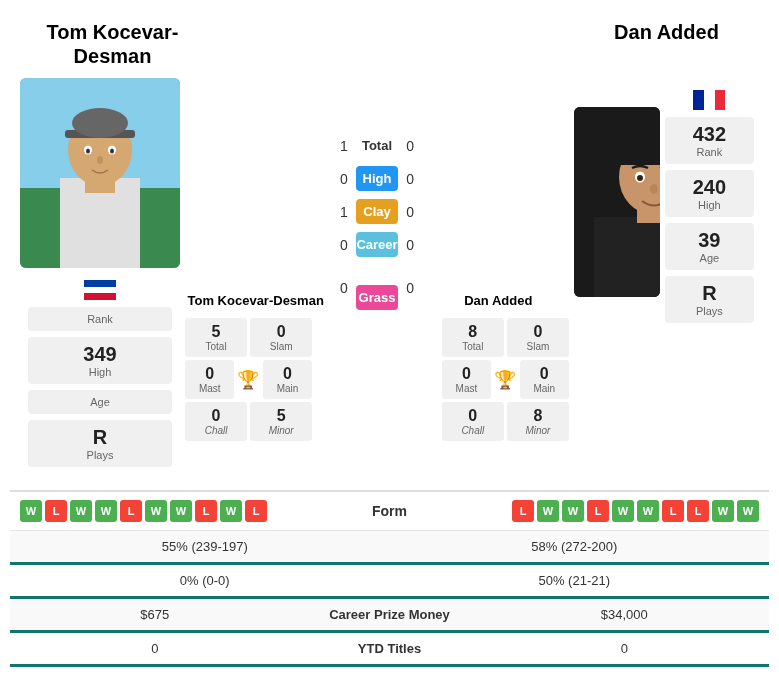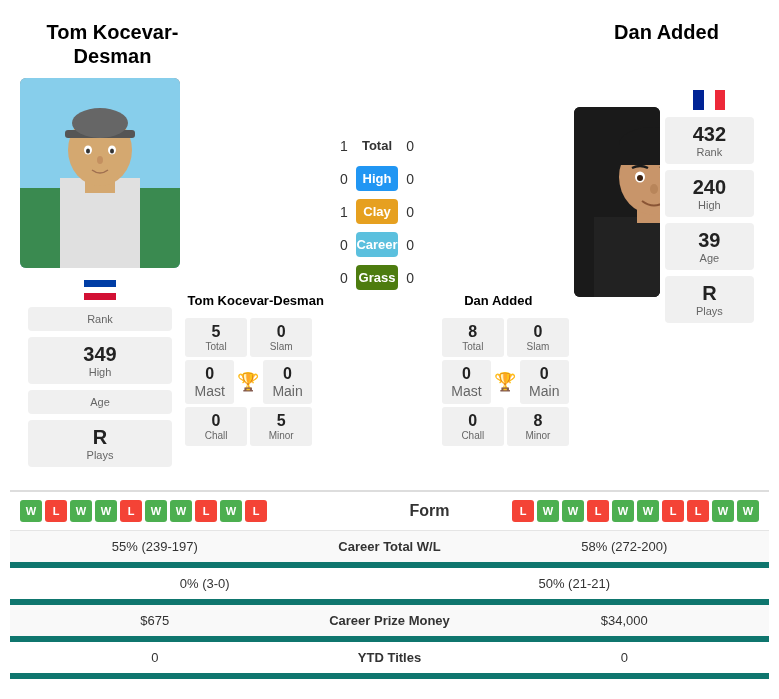--- a/index.html
+++ b/index.html
@@ -48,21 +48,21 @@
       padding: 5px 0;
       border-radius: 4px;
       font-size: 13px;
       font-weight: bold;
       color: #fff;
     }
 
     .surface-hard { background: #2196F3; }
     .surface-clay { background: #E6A020; }
     .surface-indoor { background: #5BC0DE; }
-    .surface-grass { background: #4d7c0f; }
+    .surface-grass { background: #ec4899; margin-top: 20px; }
 
     
     .bottom-section {
       border-top: 2px solid #ddd;
       margin-top: 10px;
     }
 
     .form-row {
       display: flex;
       align-items: center;
@@ -86,31 +86,31 @@
       font-size: 11px;
       font-weight: bold;
       color: #fff;
     }
 
     .form-win { background: #4CAF50; }
     .form-loss { background: #F44336; }
 
     .form-label {
       width: 120px;
-      text-align: right;
-      font-size: 16px;
+      text-align: center;
+      font-size: 14px;
       font-weight: bold;
       color: #333;
     }
 
     .stats-row {
       display: flex;
       align-items: center;
       padding: 8px 10px;
-      border-bottom: 6px solid #0f766e;
+      border-bottom: 3px solid #0f766e;
       background: #f9f9f9;
     }
 
     .stats-row.alt { background: #fff; }
 
     .stats-left {
       flex: 1;
       text-align: center;
       font-size: 13px;
       color: #333;
@@ -214,21 +214,21 @@
 
     .mast-cell {
       background: #f0f0f0;
       border-radius: 3px;
       padding: 5px;
       text-align: center;
       flex: 1;
     }
 
     .mast-cell .val { font-size: 16px; font-weight: bold; color: #222; }
-    .mast-cell .lbl { font-size: 14px; color: #666; }
+    .mast-cell .lbl { font-size: 10px; color: #666; }
 
     .trophy-mid {
       color: #d4a017;
       font-size: 18px;
       display: flex;
       align-items: center;
     }
 
     .chall-row {
       display: flex;
@@ -239,21 +239,21 @@
 
     .chall-cell {
       background: #f0f0f0;
       border-radius: 3px;
       padding: 5px;
       text-align: center;
       flex: 1;
     }
 
     .chall-cell .val { font-size: 16px; font-weight: bold; color: #222; }
-    .chall-cell .lbl { font-size: 10px; color: #666; }
+    .chall-cell .lbl { font-size: 10px; color: #666; font-style: italic; }
 
     .match-names-row {
       display: flex;
       justify-content: space-between;
       align-items: flex-start;
       width: 100%;
       padding: 10px 10px 0;
     }
 
     .match-name-left {
@@ -550,25 +550,24 @@
           <div class="form-badge form-loss">L</div>
           <div class="form-badge form-loss">L</div>
           <div class="form-badge form-win">W</div>
           <div class="form-badge form-win">W</div>
         </div>
     </div>
 
     <div id="stats-rows">
         <div class="stats-row">
           <div class="stats-left">55% (239-197)</div>
-          <div class="stats-center">Career Total W/L</div>
           <div class="stats-right">58% (272-200)</div>
         </div>
         <div class="stats-row alt">
-          <div class="stats-left">0% (3-0)</div>
+          <div class="stats-left">0% (0-0)</div>
           <div class="stats-right">50% (21-21)</div>
         </div>
         <div class="stats-row">
           <div class="stats-left">$675</div>
           <div class="stats-center">Career Prize Money</div>
           <div class="stats-right">$34,000</div>
         </div>
         <div class="stats-row alt">
           <div class="stats-left">0</div>
           <div class="stats-center">YTD Titles</div>

